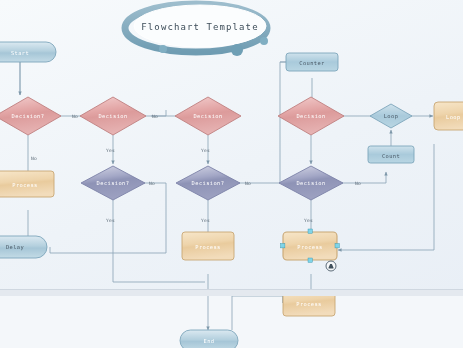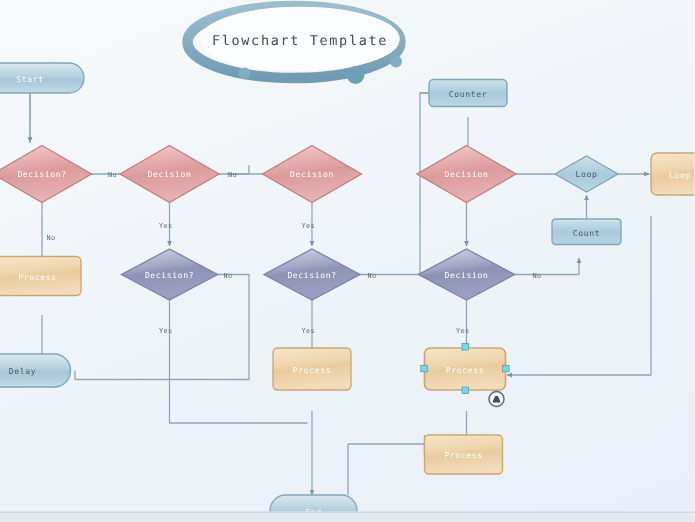--- a/index.html
+++ b/index.html
@@ -5,21 +5,21 @@
 <style>
   html,body{margin:0;padding:0;}
   body{
     width:463px;height:348px;
     background:#f4f7fa;
     font-family:"DejaVu Sans Mono","Liberation Mono",monospace;
     overflow:hidden;
     position:relative;
   }
   #canvas{
-    position:absolute;left:0;top:0;width:463px;height:348px;
+    position:absolute;left:0;top:0;width:463px;height:296px;
     background:linear-gradient(160deg,#f7fafc 0%,#eef3f8 55%,#e9eff6 100%);
   }
   svg#diagram{position:absolute;left:0;top:0;width:463px;height:348px;}
   .bottom-strip{
     position:absolute;left:0;bottom:0;width:463px;height:6px;
     background:#e4e9ef;border-top:1px solid #cfd7e0;
   }
   text{font-family:"DejaVu Sans Mono","Liberation Mono",monospace;}
   .shape-label{font-size:5.4px;fill:#ffffff;letter-spacing:.4px;}
   .shape-label-dark{font-size:5.4px;fill:#4a5a67;letter-spacing:.4px;}

